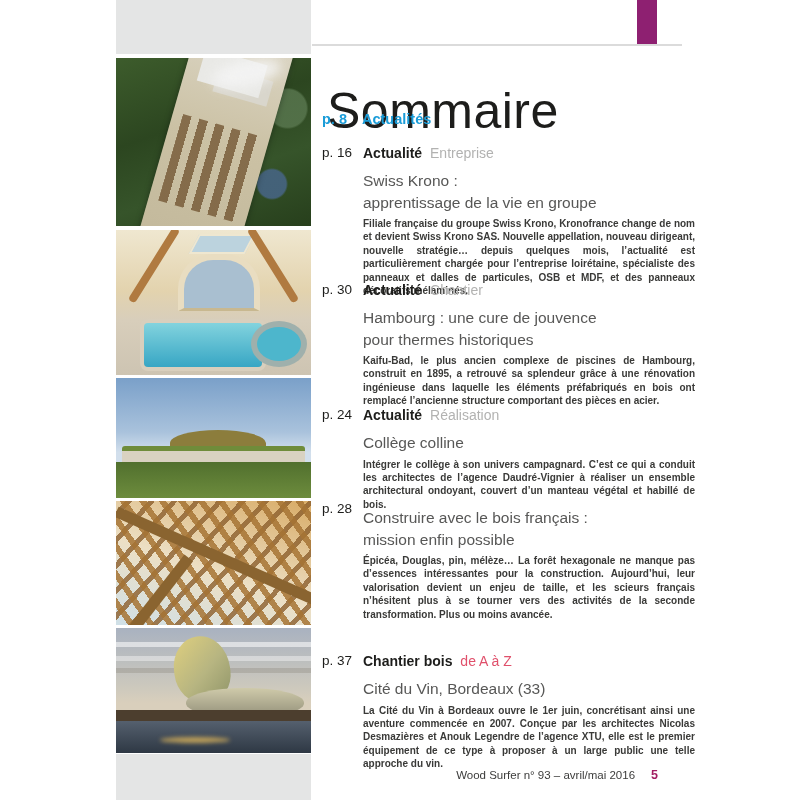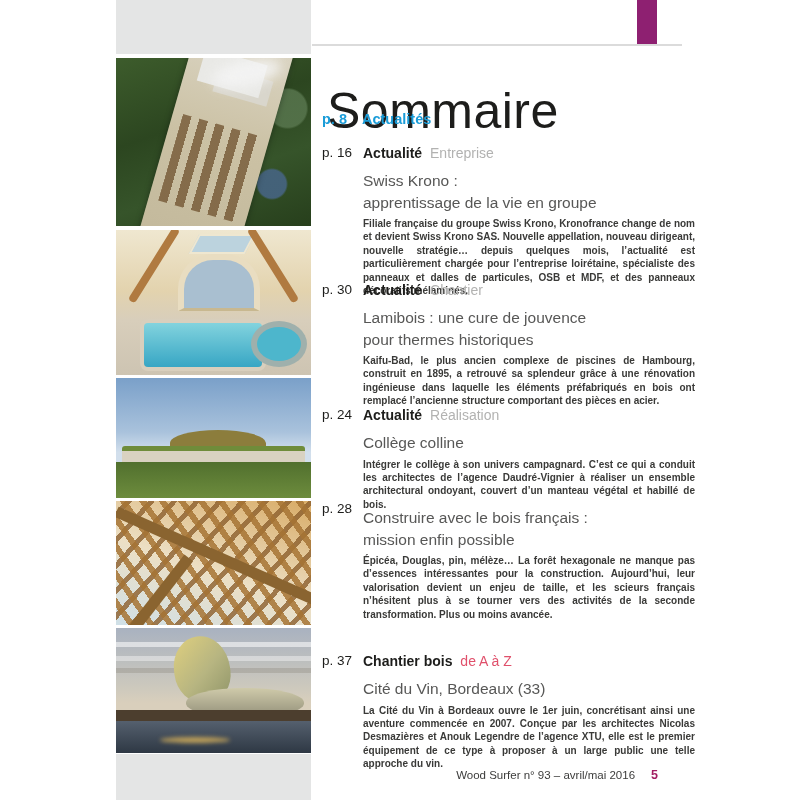--- a/index.html
+++ b/index.html
@@ -159,21 +159,21 @@
     <div class="summary">Filiale française du groupe Swiss Krono, Kronofrance change de nom et devient Swiss Krono SAS. Nouvelle appellation, nouveau dirigeant, nouvelle stratégie… depuis quelques mois, l’actualité est particulièrement chargée pour l’entreprise loirétaine, spécialiste des panneaux et dalles de particules, OSB et MDF, et des panneaux décoratifs mélaminés.</div>
   </div>
 
   <div class="entry e2">
     <span class="pnum">p. 30</span>
     <div class="entry-head">
       <span class="section">Actualité</span>
       <span class="category">Chantier</span>
     </div>
     <div class="titles">
-      <div>Lamibois : une cure de jouvence</div>
+      <div>Hambourg : une cure de jouvence</div>
       <div>pour thermes historiques</div>
     </div>
     <div class="summary">Kaifu-Bad, le plus ancien complexe de piscines de Hambourg, construit en 1895, a retrouvé sa splendeur grâce à une rénovation ingénieuse dans laquelle les éléments préfabriqués en bois ont remplacé l’ancienne structure comportant des pièces en acier.</div>
   </div>
 
   <div class="entry e3">
     <span class="pnum">p. 24</span>
     <div class="entry-head">
       <span class="section">Actualité</span>
       <span class="category">Réalisation</span>

